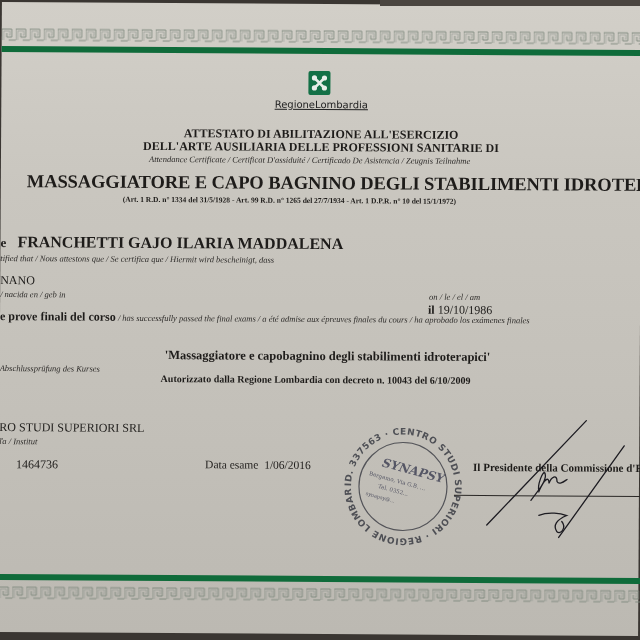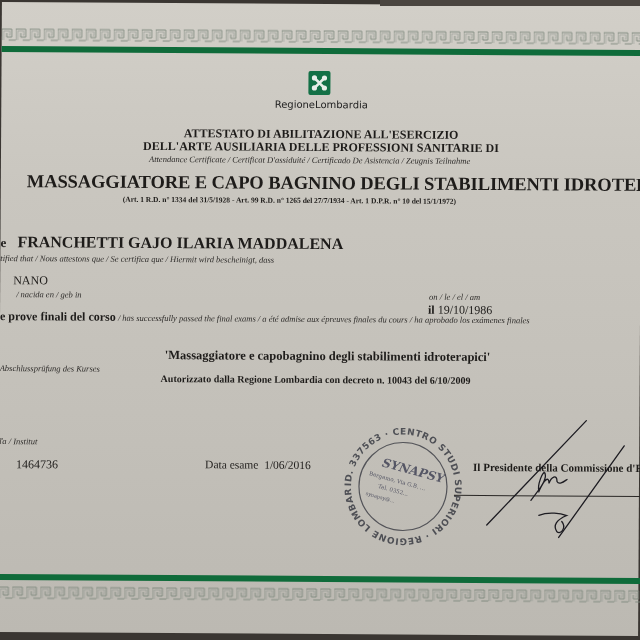--- a/index.html
+++ b/index.html
@@ -27,21 +27,21 @@
       position: absolute; left: 0; width: 660px; height: 6px; background: #0f6b3a;
     }
     .abs { position: absolute; white-space: nowrap; }
     .center { left: 0; right: 0; text-align: center; }
     .logo-box {
       position: absolute; left: 307px; top: 67px; width: 22px; height: 24px;
       background: #137046; border-radius: 2px;
     }
     .logo-label {
       position: absolute; left: 266px; top: 95px; width: 108px; text-align: center;
-      font-family: "DejaVu Sans", sans-serif; font-size: 10px; color: #222;
+      font-family: "DejaVu Sans", sans-serif; font-size: 10px; color: #222; text-decoration: underline;
     }
     .h1 { font-weight: bold; font-size: 12px; line-height: 13px; }
     .it { font-style: italic; font-size: 8.5px; color: #2e2c2a; }
     .big-title { font-weight: bold; font-size: 18.5px; letter-spacing: -0.1px; }
     .law { font-weight: bold; font-size: 7.5px; }
     .name { font-weight: bold; font-size: 16px; }
     .regular { font-size: 12px; }
     .course-quoted { font-weight: bold; font-size: 12.5px; }
     .auth { font-weight: bold; font-size: 10px; }
     .stamp {
@@ -85,36 +85,37 @@
   <div class="abs center h1" style="top:137px;">DELL'ARTE AUSILIARIA DELLE PROFESSIONI SANITARIE DI</div>
   <div class="abs it" style="left:148px; top:151px;">Attendance Certificate / Certificat D'assiduité / Certificado De Asistencia / Zeugnis Teilnahme</div>
 
   <div class="abs big-title" style="left:26px; top:169px;">MASSAGGIATORE E CAPO BAGNINO DEGLI STABILIMENTI IDROTERAPICI</div>
   <div class="abs law" style="left:122px; top:192px;">(Art. 1 R.D. n° 1334 del 31/5/1928 - Art. 99 R.D. n° 1265 del 27/7/1934 - Art. 1 D.P.R. n° 10 del 15/1/1972)</div>
 
   <div class="abs name" style="left:0px; top:233px; font-size:13px;">e</div>
   <div class="abs name" style="left:17px; top:231px;">FRANCHETTI GAJO  ILARIA MADDALENA</div>
   <div class="abs it" style="left:0px; top:251px;">tified that / Nous attestons que / Se certifica que / Hiermit wird bescheinigt, dass</div>
 
-  <div class="abs regular" style="left:0px; top:271px;margin-left:13px;">NANO</div>
-  <div class="abs it" style="left:16px; top:287px;">/ nacida en / geb in</div>
+  <div class="abs regular" style="left:0px; top:271px;">NANO</div>
+  <div class="abs it" style="left:0px; top:287px;">/ nacida en / geb in</div>
   <div class="abs" style="left:428px; top:271px; font-size:12px;margin-top:27px;">
     <span style="font-weight:bold;">il</span>
     <span>19/10/1986</span>
   </div>
   <div class="abs it" style="left:429px; top:287px;font-family:Liberation Serif, serif;">on / le / el / am</div>
 
   <div class="abs" style="left:0px; top:307px; font-size:12px;">
     <span style="font-weight:bold;">e prove finali del corso</span><span class="it"> / has successfully passed the final exams / a été admise aux épreuves finales du cours / ha aprobado los exámenes finales</span>
   </div>
   <div class="abs it" style="left:0px; top:320px;margin-top:41px;">Abschlussprüfung des Kurses</div>
 
   <div class="abs course-quoted" style="left:165px; top:345px;">'Massaggiatore e capobagnino degli stabilimenti idroterapici'</div>
   <div class="abs auth" style="left:161px; top:370px;">Autorizzato dalla Regione Lombardia con decreto n. 10043 del 6/10/2009</div>
 
+  <div class="abs regular" style="left:0px; top:418px;">RO STUDI SUPERIORI SRL</div>
   <div class="abs it" style="left:0px; top:434px;">ľa / Institut</div>
 
   <div class="abs regular" style="left:17px; top:455px;">1464736</div>
   <div class="abs" style="left:206px; top:455px; font-size:11.5px;">
     <span style="font-weight:normal;">Data esame</span>&nbsp;
     <span>1/06/2016</span>
   </div>
 
   <div class="stamp">
     <svg width="128" height="128" viewBox="0 0 128 128">

